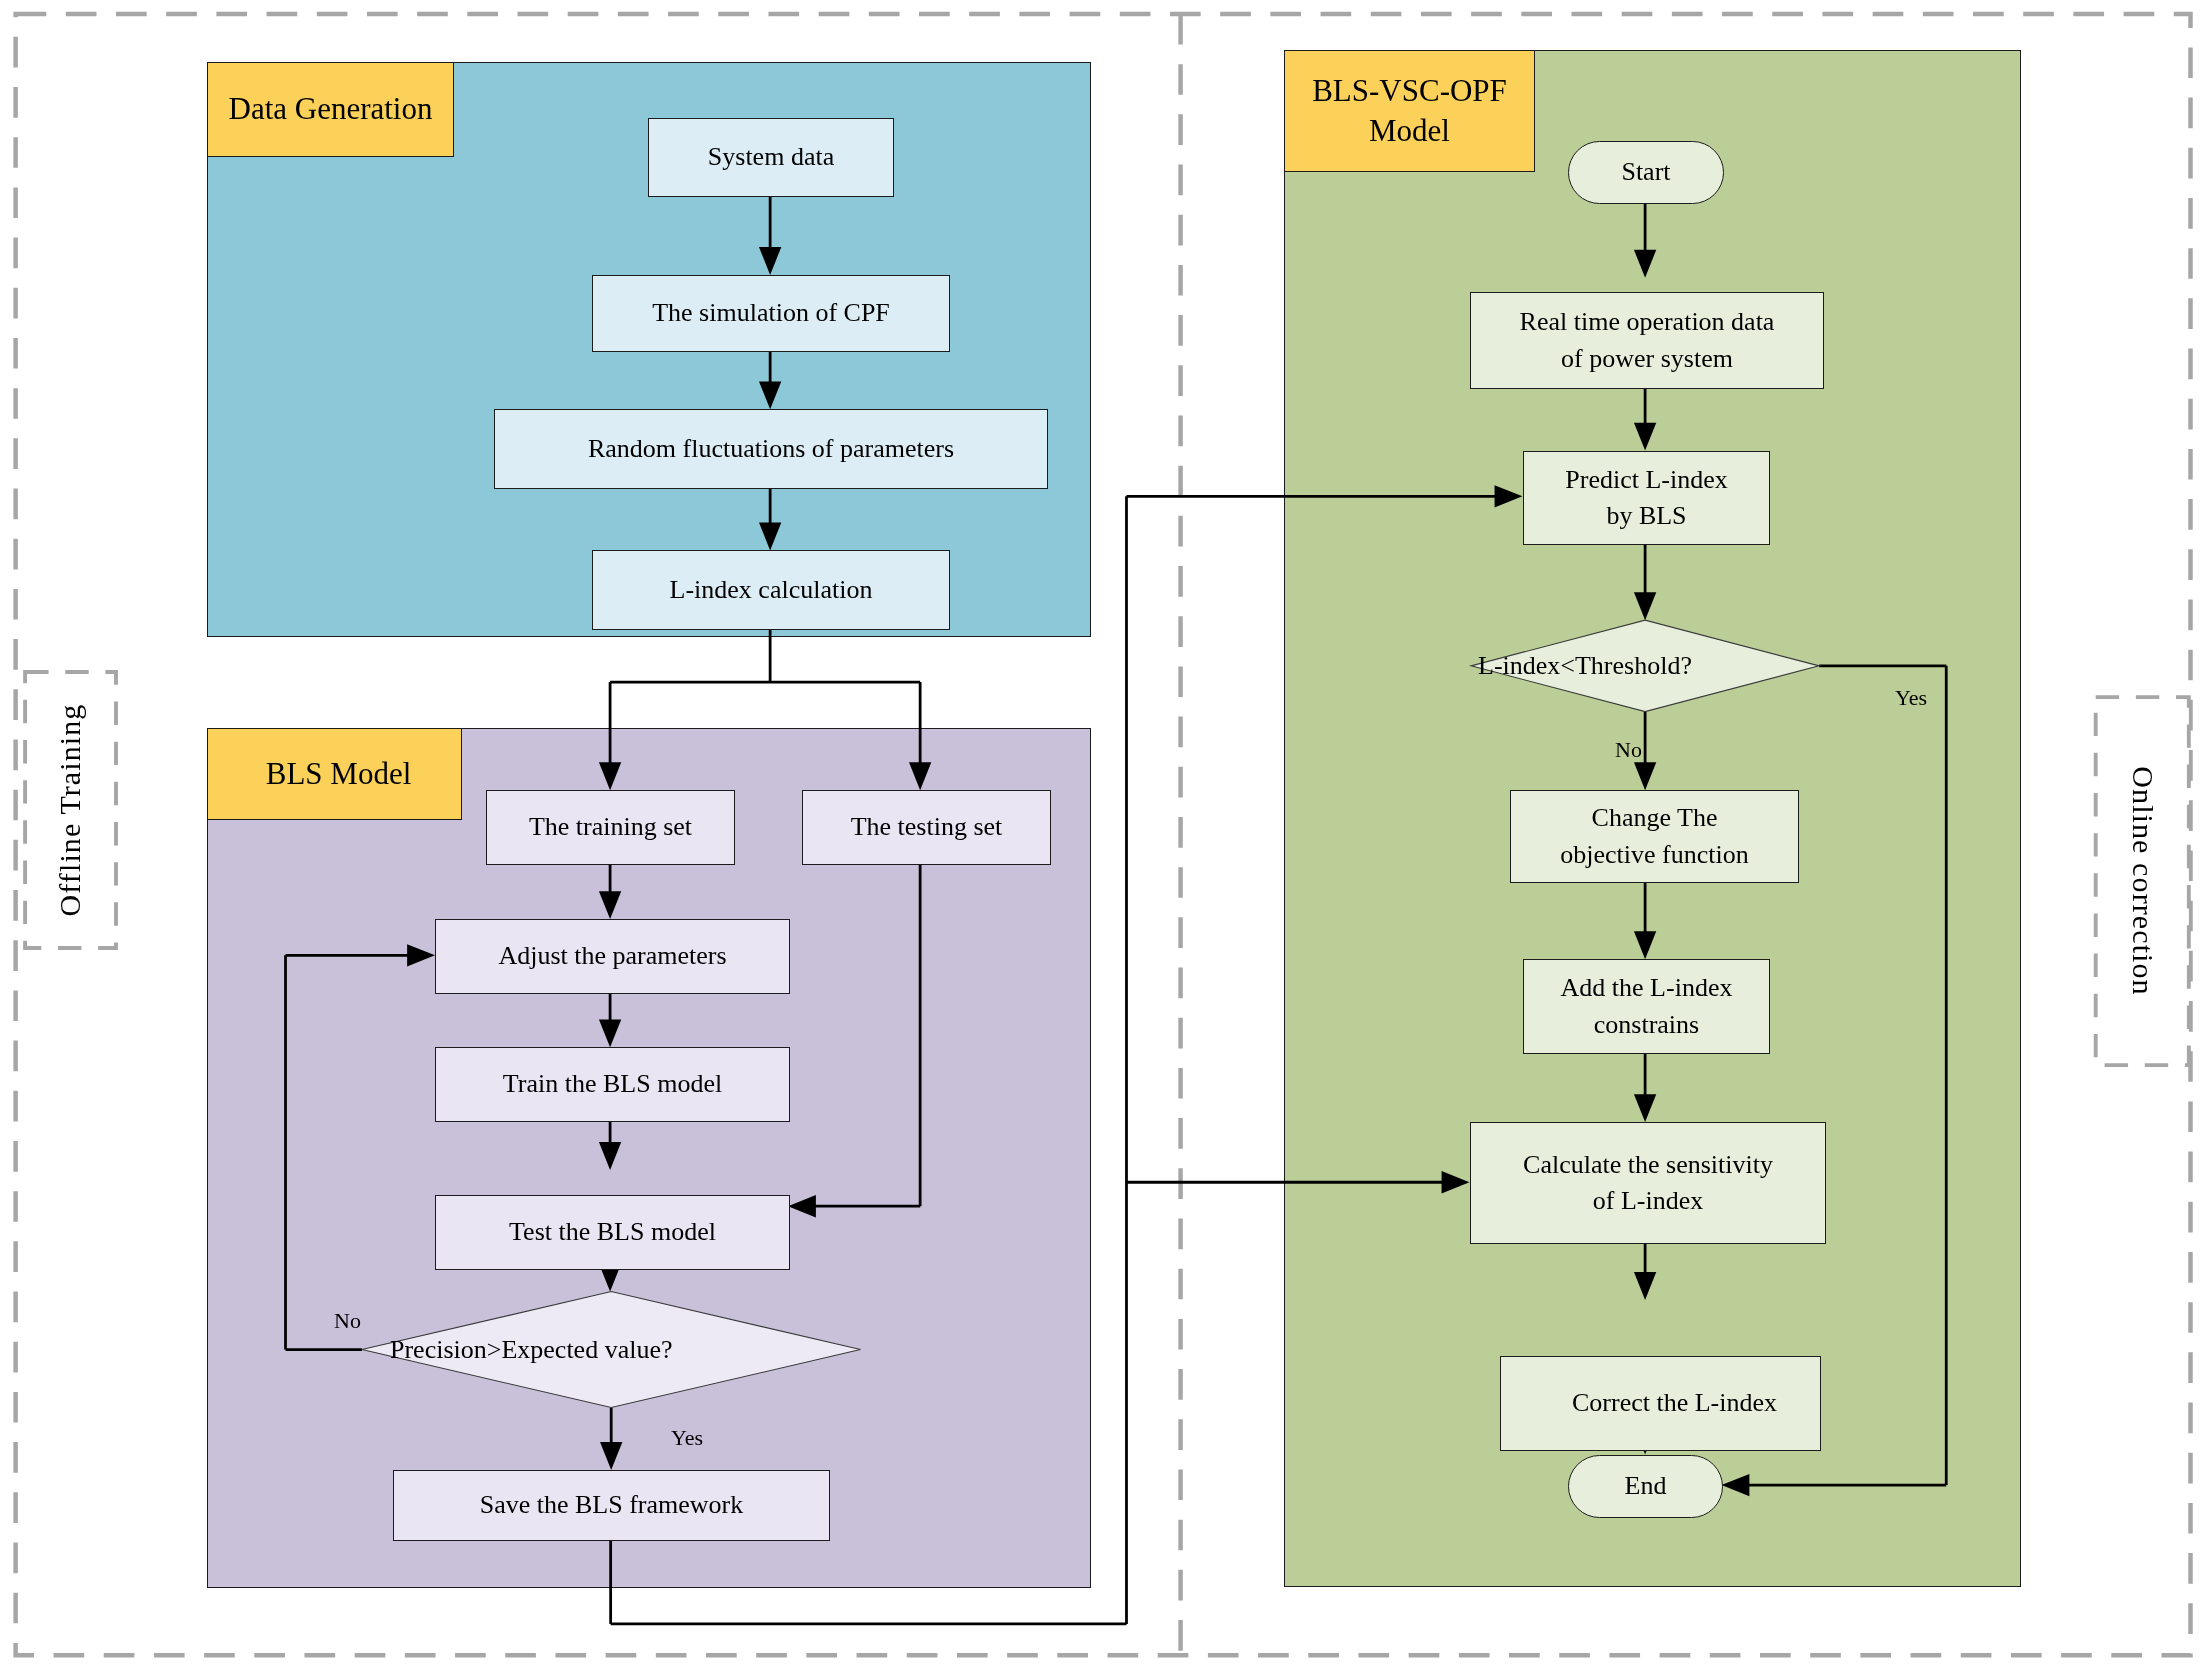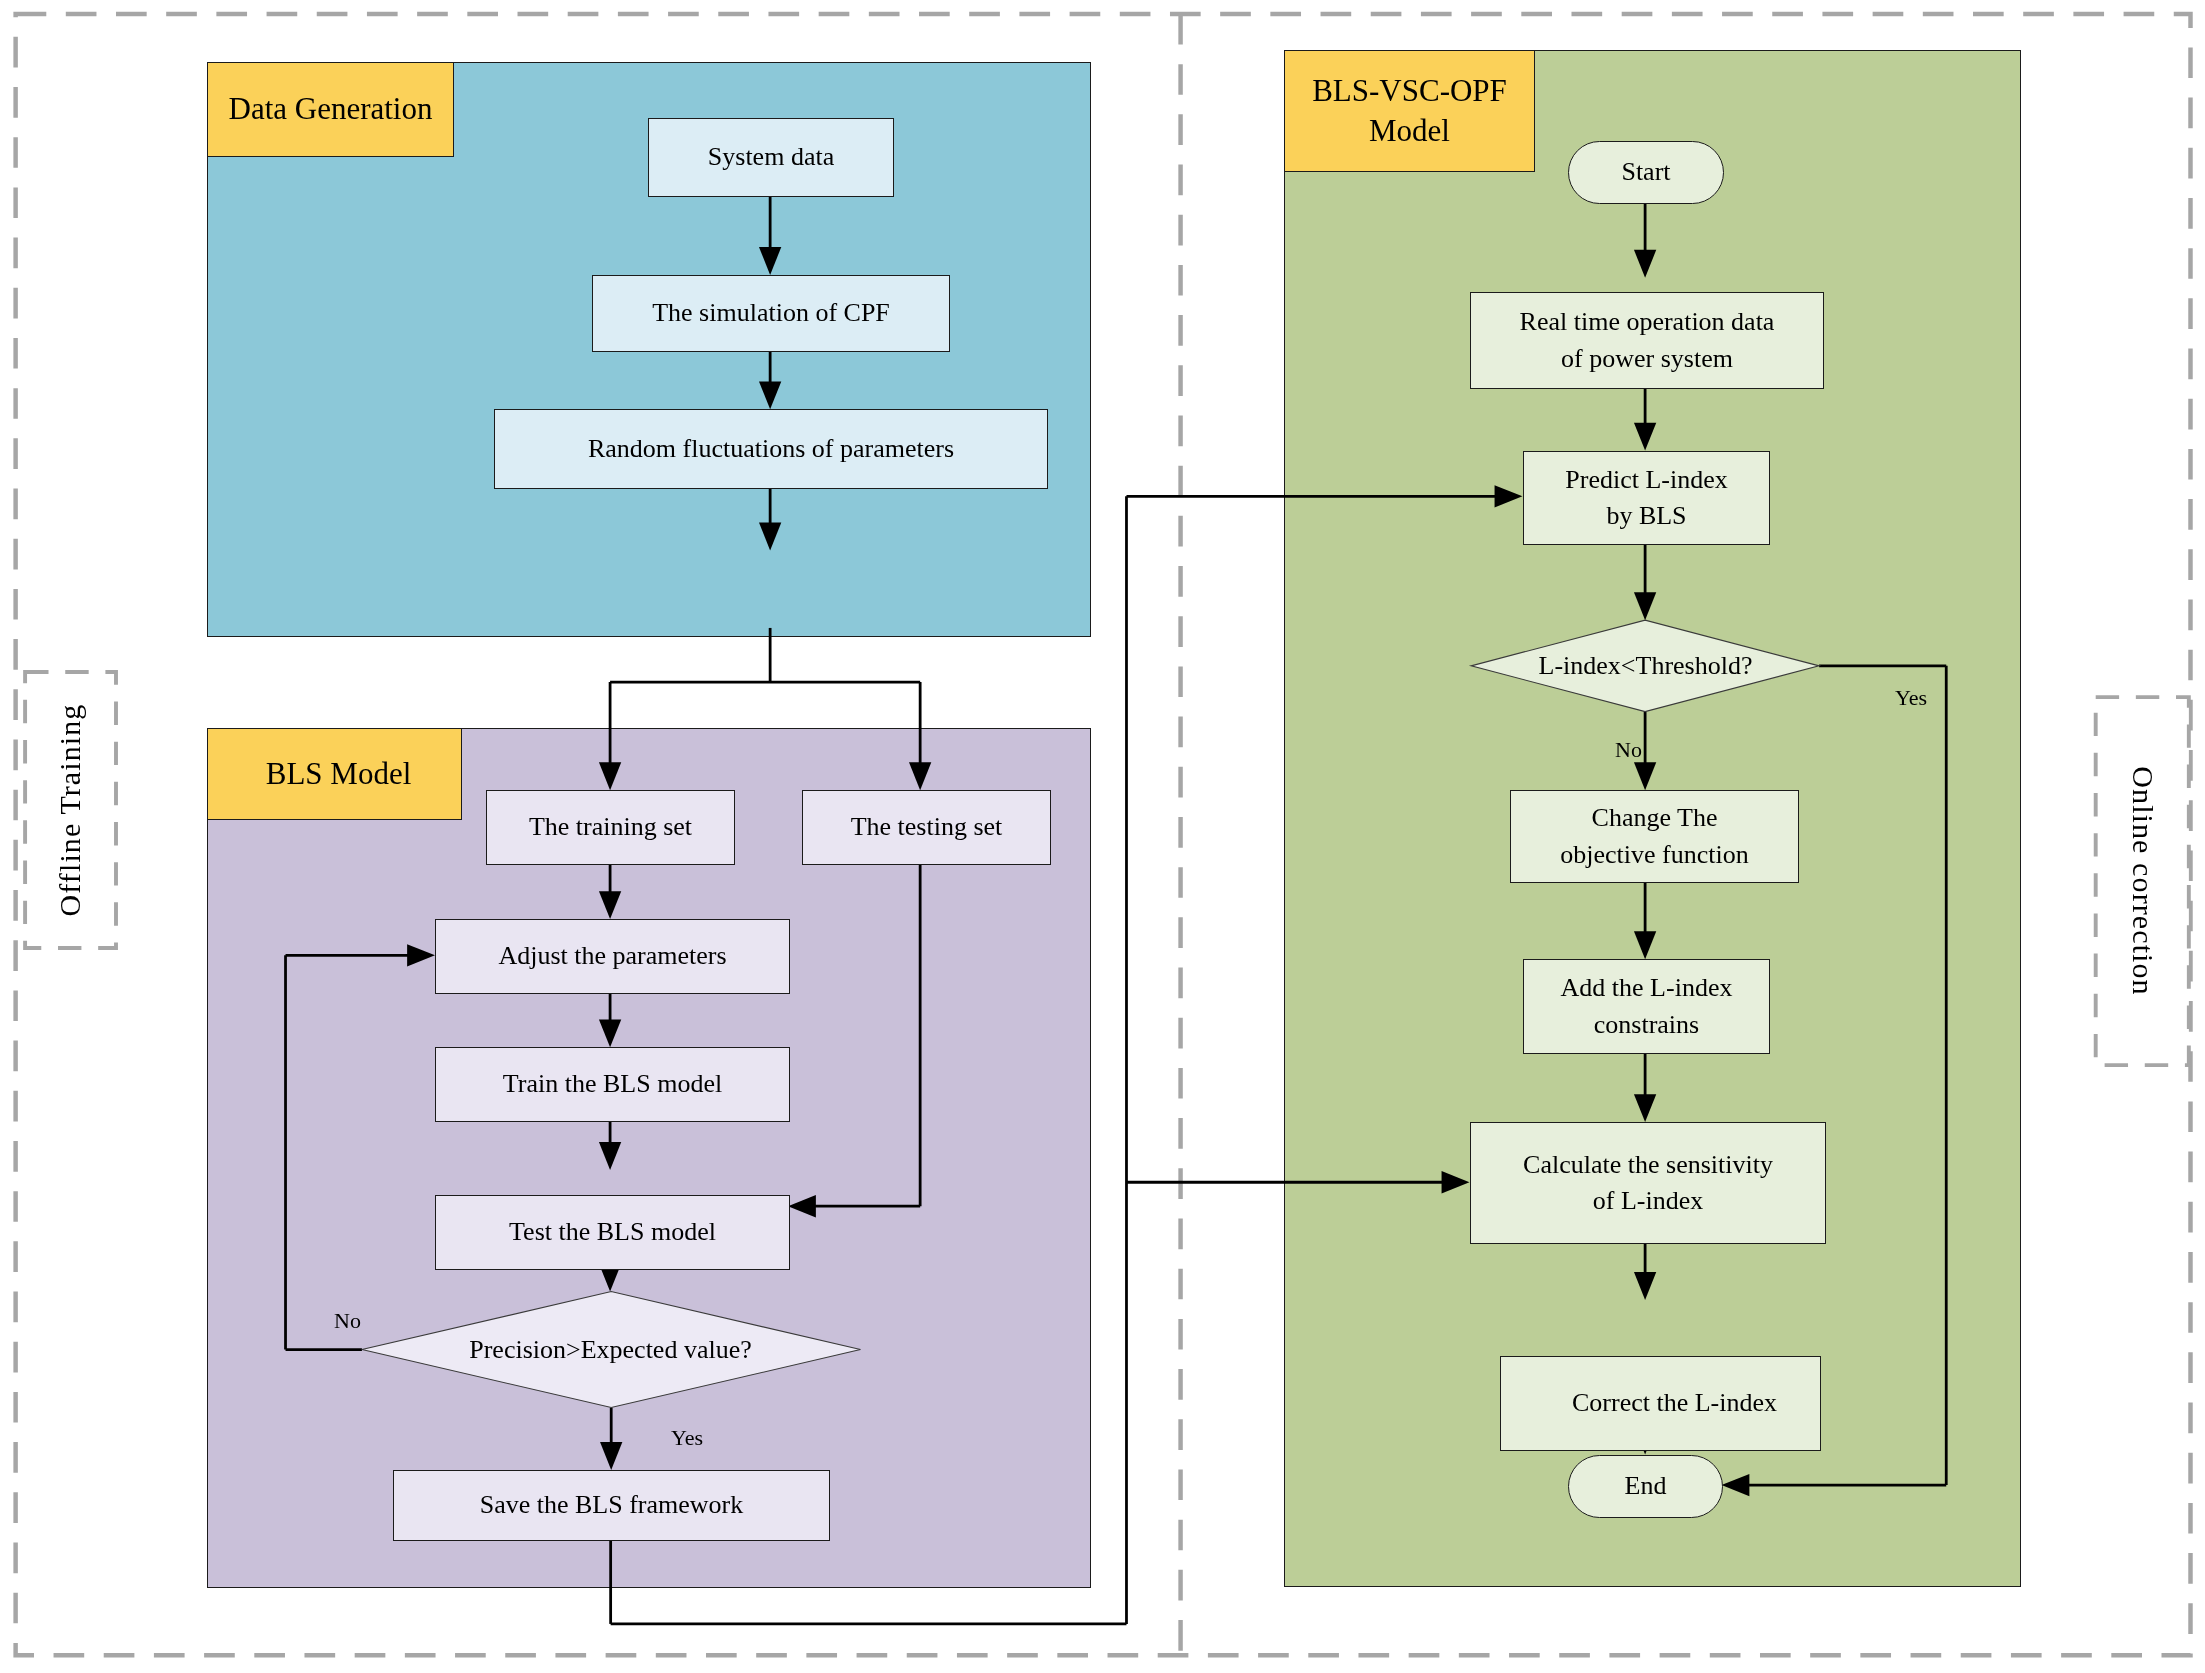--- a/index.html
+++ b/index.html
@@ -13,21 +13,21 @@
   .region-label{position:absolute;z-index:3;background:#fbd159;border:1.1px solid #1b1b1b;
       display:flex;align-items:center;justify-content:center;text-align:center;
       font-size:31px;line-height:1.3;white-space:pre-line;}
   .node{position:absolute;z-index:3;border:1.1px solid #1b1b1b;
       display:flex;align-items:center;justify-content:center;text-align:center;
       font-size:26px;line-height:1.4;white-space:pre-line;}
   .node.teal-node{background:#dcedf5;}
   .node.purple-node{background:#e9e5f2;}
   .node.green-node{background:#e7efdc;}
   .node.stadium{border-radius:33px;}
-  .diamond-text{position:absolute;z-index:3;display:flex;align-items:center;justify-content:center;
+  .diamond-text{position:absolute;z-index:3;display:flex;align-items:center;
       text-align:center;font-size:26px;background:transparent;border:none;}
   .edge-label{position:absolute;z-index:3;display:flex;align-items:center;justify-content:flex-end;
       font-size:22px;}
   .side-label{position:absolute;z-index:4;display:flex;align-items:center;justify-content:center;}
   .side-label span{font-size:30px;white-space:nowrap;letter-spacing:1.1px;}
   .side-label.rot-ccw span{transform:rotate(-90deg);}
   .side-label.rot-cw span{transform:rotate(90deg);}
 </style>
 </head>
 <body>
@@ -133,20 +133,23 @@
 
   <div class="node teal-node" style="left:648px;top:118px;width:244px;height:77px;">
     <span>System data</span>
   </div>
   <div class="node teal-node" style="left:592px;top:275px;width:356px;height:75px;">
     <span>The simulation of CPF</span>
   </div>
   <div class="node teal-node" style="left:494px;top:409px;width:552px;height:78px;">
     <span>Random fluctuations of parameters</span>
   </div>
+  <div class="node teal-node" style="left:592px;top:550px;width:356px;height:78px;">
+    <span>L-index calculation</span>
+  </div>
 
   <div class="node purple-node" style="left:486px;top:790px;width:247px;height:73px;">
     <span>The training set</span>
   </div>
   <div class="node purple-node" style="left:802px;top:790px;width:247px;height:73px;">
     <span>The testing set</span>
   </div>
   <div class="node purple-node" style="left:435px;top:919px;width:353px;height:73px;">
     <span>Adjust the parameters</span>
   </div>

